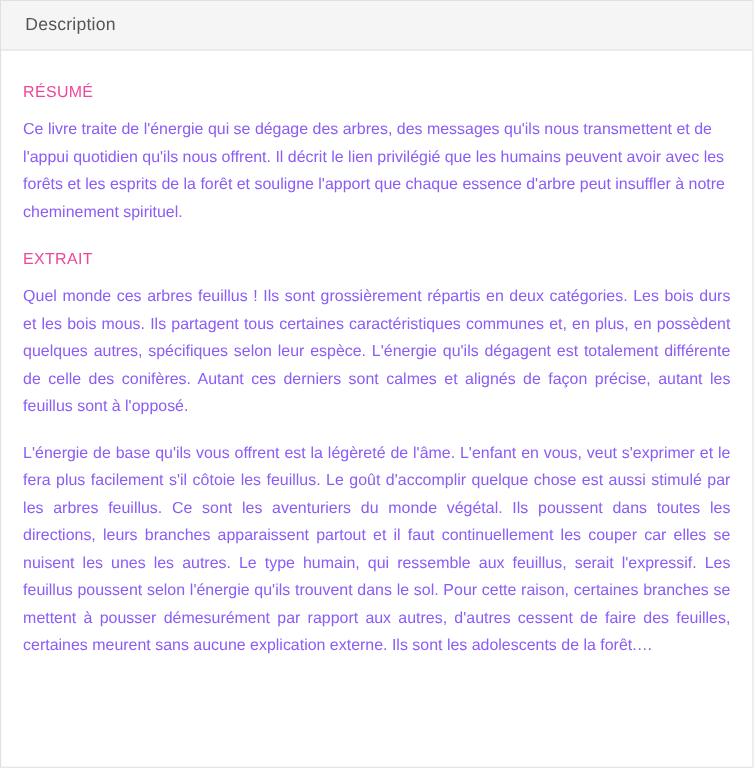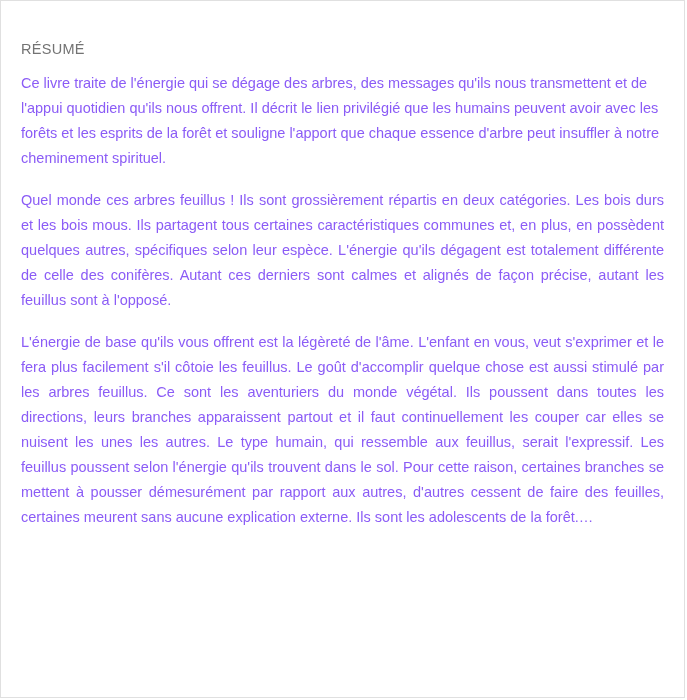--- a/index.html
+++ b/index.html
@@ -45,22 +45,22 @@
 
   .panel-body {
     padding: 20px 20px 10px 20px;
     box-sizing: border-box;
     flex: 1;
     overflow: hidden;
   }
 
   .section-heading {
     font-size: 14.5px;
-    color: #737373;
-    margin: 20px 0 14px 0;
+    color: #ec4899;
+    margin: 10px 0 14px 0;
     letter-spacing: 0.3px;
   }
 
   .section-heading.second {
     margin-top: 22px;
   }
 
   p.body-text {
     font-size: 14.5px;
     line-height: 25px;
@@ -72,27 +72,31 @@
 
   p.body-text.lead {
     text-align: left;
   }
 </style>
 </head>
 <body>
 
 <div class="panel">
 
+  <div class="panel-header">
+    <span class="panel-header-title">Description</span>
+  </div>
 
   <div class="panel-body">
 
     <div>
       <div class="section-heading">RÉSUMÉ</div>
       <p class="body-text lead">Ce livre traite de l'énergie qui se dégage des arbres, des messages qu'ils nous transmettent et de l'appui quotidien qu'ils nous offrent. Il décrit le lien privilégié que les humains peuvent avoir avec les forêts et les esprits de la forêt et souligne l'apport que chaque essence d'arbre peut insuffler à notre cheminement spirituel.</p>
     </div>
 
     <div>
+      <div class="section-heading second">EXTRAIT</div>
       <p class="body-text">Quel monde ces arbres feuillus ! Ils sont grossièrement répartis en deux catégories. Les bois durs et les bois mous. Ils partagent tous certaines caractéristiques communes et, en plus, en possèdent quelques autres, spécifiques selon leur espèce. L'énergie qu'ils dégagent est totalement différente de celle des conifères. Autant ces derniers sont calmes et alignés de façon précise, autant les feuillus sont à l'opposé.</p>
       <p class="body-text">L'énergie de base qu'ils vous offrent est la légèreté de l'âme. L'enfant en vous, veut s'exprimer et le fera plus facilement s'il côtoie les feuillus. Le goût d'accomplir quelque chose est aussi stimulé par les arbres feuillus. Ce sont les aventuriers du monde végétal. Ils poussent dans toutes les directions, leurs branches apparaissent partout et il faut continuellement les couper car elles se nuisent les unes les autres. Le type humain, qui ressemble aux feuillus, serait l'expressif. Les feuillus poussent selon l'énergie qu'ils trouvent dans le sol. Pour cette raison, certaines branches se mettent à pousser démesurément par rapport aux autres, d'autres cessent de faire des feuilles, certaines meurent sans aucune explication externe. Ils sont les adolescents de la forêt.…</p>
     </div>
 
   </div>
 </div>
 
 </body></html>

